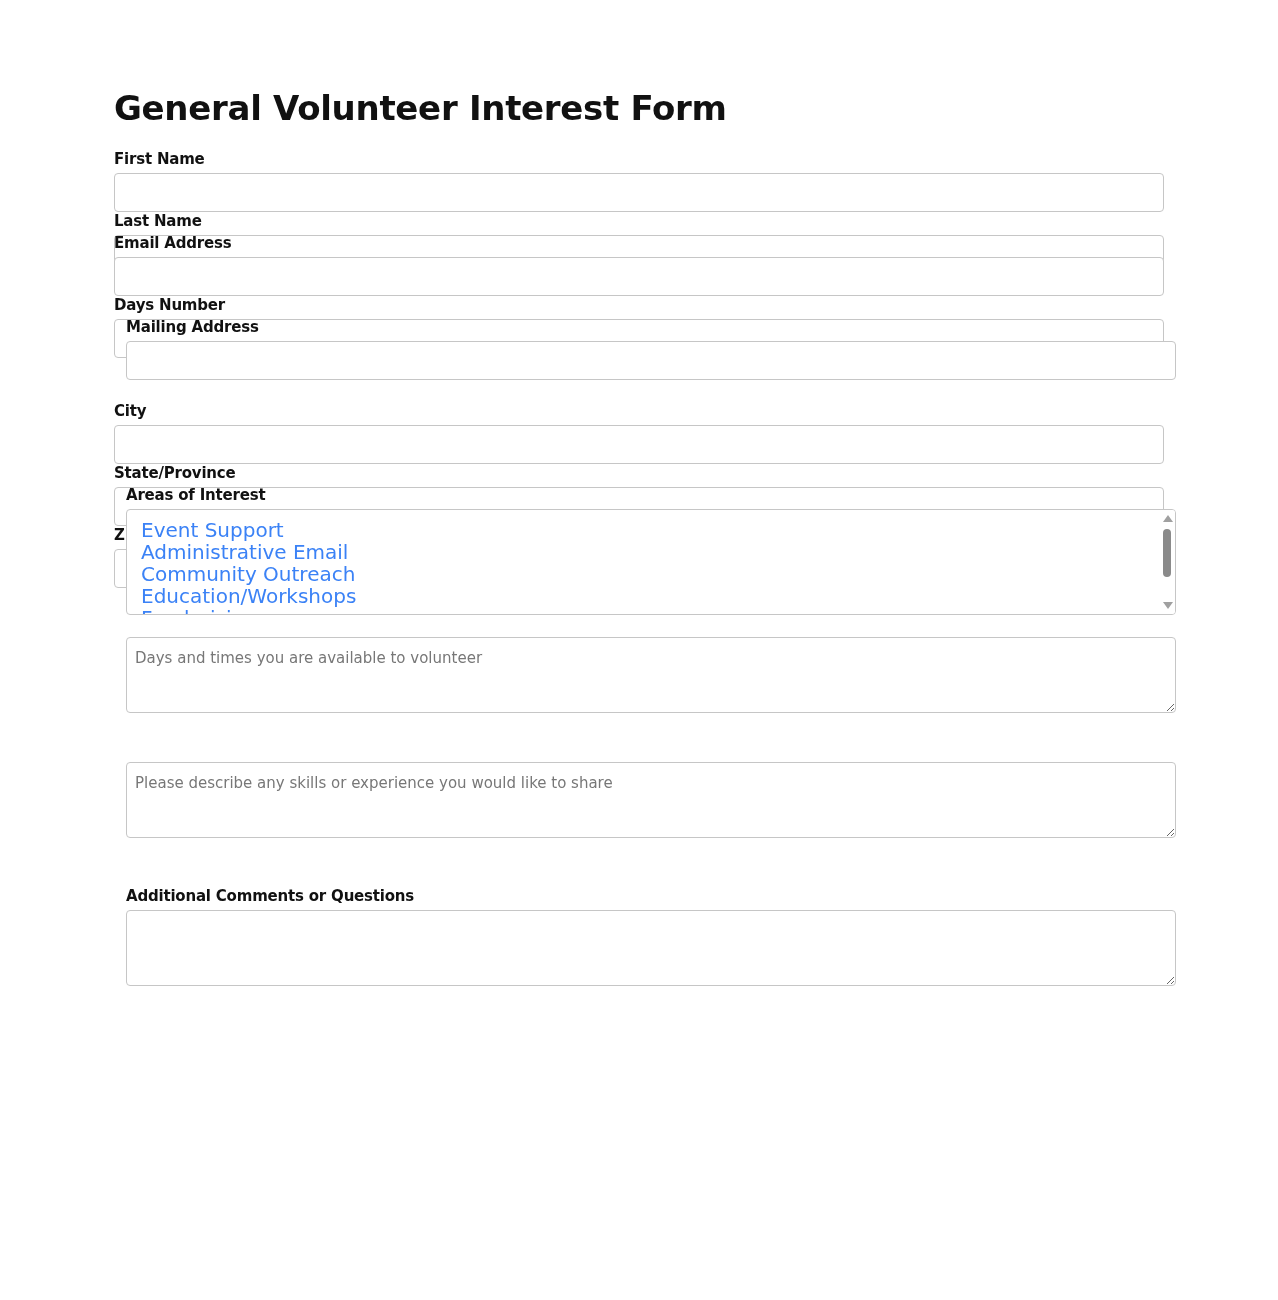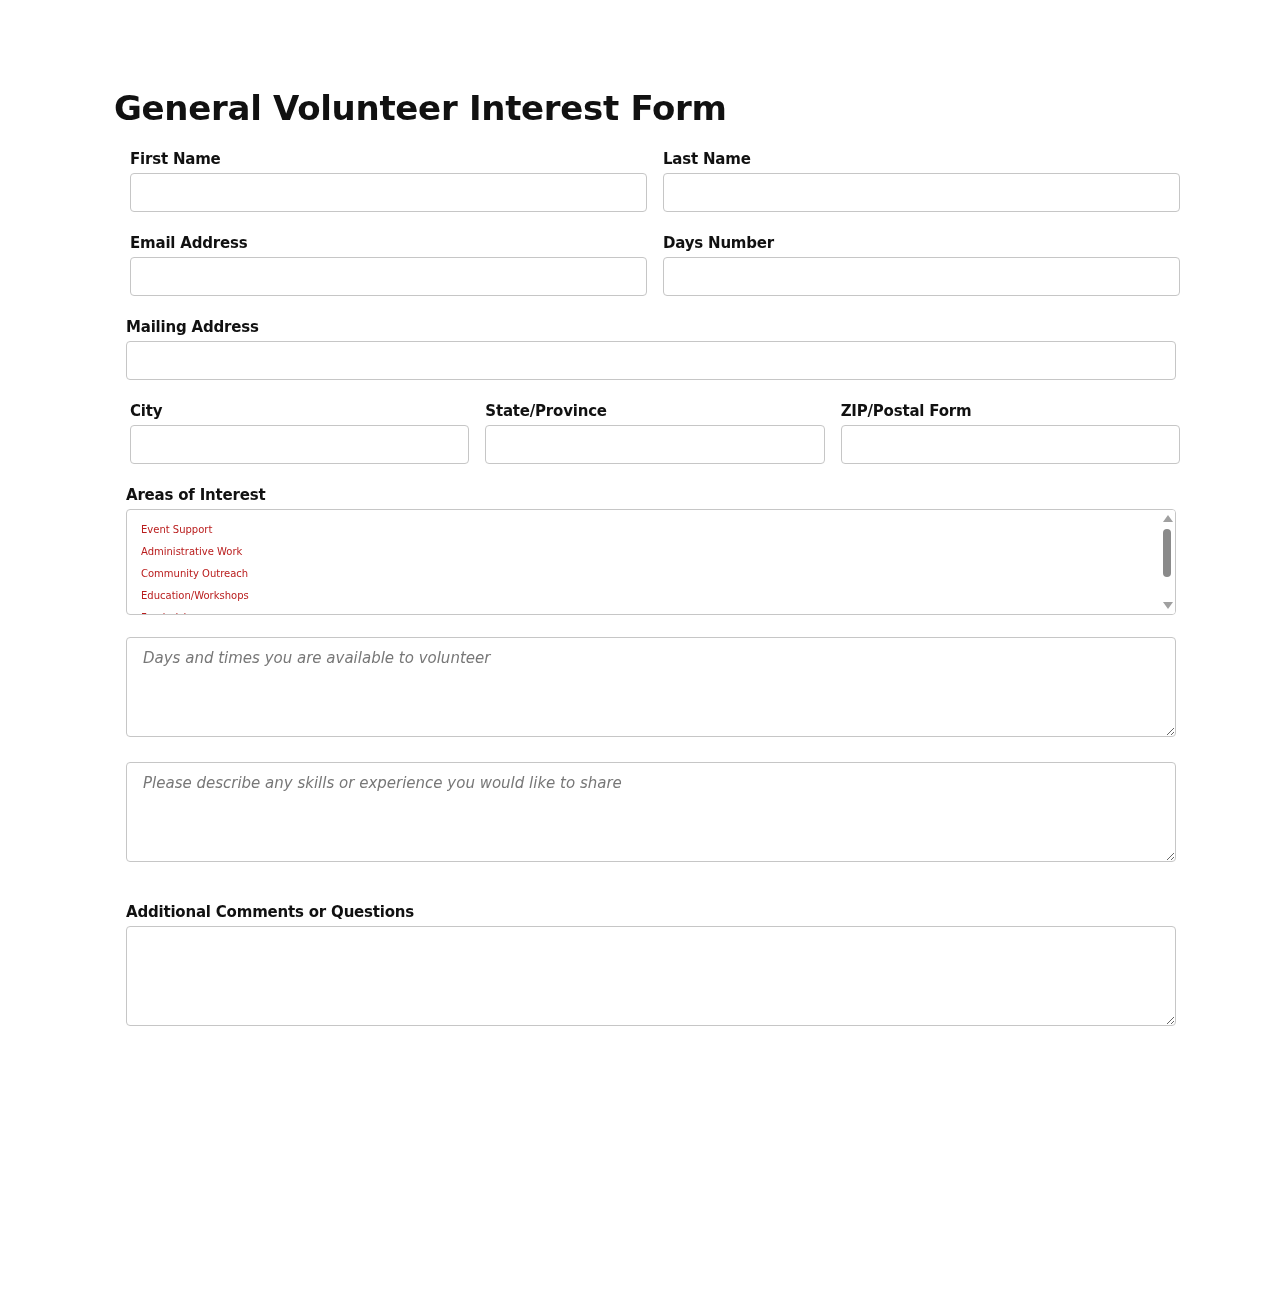--- a/index.html
+++ b/index.html
@@ -16,48 +16,47 @@
     .label {
       display: block; font-size: 15px; font-weight: bold; color: #111;
       line-height: 18px; margin-bottom: 5px; letter-spacing: -0.2px;
     }
     .input {
       box-sizing: border-box; width: 100%; height: 39px;
       border: 1px solid #c6c6c6; border-radius: 4px; background: #fff;
       font-family: "DejaVu Sans", "Liberation Sans", sans-serif; font-size: 15px;
       padding: 6px 12px; outline: none;
     }
-    .row { display: flex; gap: 16px; position: absolute; left: 16px; width: 1050px; }
+    .row { display: flex; position: absolute; left: 0; width: 1050px; flex-direction: column; }
     .row > .field { flex: 1; }
     .abs { position: absolute; left: 12px; width: 1050px; }
     .listbox {
       box-sizing: border-box; width: 100%; height: 106px;
       border: 1px solid #c6c6c6; border-radius: 4px; background: #fff;
       position: relative; overflow: hidden;
     }
     .listbox .opts { padding: 9px 14px 0 14px; }
-    .listbox .opt { font-size: 10px; line-height: 22px; color: #b91c1c; white-space: nowrap; }
+    .listbox .opt { font-size: 20px; line-height: 22px; color: #3b82f6; white-space: nowrap; }
     .scrollbar {
       position: absolute; right: 0; top: 0; width: 16px; height: 100%;
       background: #fff;
     }
     .scrollbar .arrow-up, .scrollbar .arrow-down {
       position: absolute; left: 4px; width: 0; height: 0;
       border-left: 5px solid transparent; border-right: 5px solid transparent;
     }
     .scrollbar .arrow-up { top: 5px; border-bottom: 7px solid #a0a0a0; }
     .scrollbar .arrow-down { bottom: 5px; border-top: 7px solid #a0a0a0; }
     .scrollbar .thumb {
       position: absolute; left: 4px; top: 19px; width: 8px; height: 48px;
       background: #8a8a8a; border-radius: 4px;
     }
     textarea.input {
-      height: 100px; resize: vertical; padding: 10px 16px; line-height: 20px;
+      height: 76px; resize: vertical; padding: 10px 8px; line-height: 20px;
       display: block;
-      font-style: italic;
     }
     textarea.input::placeholder { color: #777; }
   </style>
 </head>
 <body>
 
 <div class="container">
   <h1>General Volunteer Interest Form</h1>
 
   <div class="row" style="top:62px;">
@@ -100,38 +99,38 @@
       <label class="label">ZIP/Postal Form</label>
       <input class="input" type="text" value="" style="">
     </div>
   </div>
 
   <div class="abs" style="top:398px;">
     <label class="label">Areas of Interest</label>
     <div class="listbox">
       <div class="opts">
         <div class="opt">Event Support</div>
-        <div class="opt">Administrative Work</div>
+        <div class="opt">Administrative Email</div>
         <div class="opt">Community Outreach</div>
         <div class="opt">Education/Workshops</div>
         <div class="opt">Fundraising</div>
       </div>
       <div class="scrollbar">
         <div class="arrow-up"></div>
         <div class="thumb"></div>
         <div class="arrow-down"></div>
       </div>
     </div>
   </div>
 
   <div class="abs" style="top:549px;">
     <textarea class="input" placeholder="Days and times you are available to volunteer" style=""></textarea>
   </div>
 
   <div class="abs" style="top:674px;">
     <textarea class="input" placeholder="Please describe any skills or experience you would like to share" style=""></textarea>
   </div>
 
-  <div class="abs" style="top:799px;margin-top:16px;">
+  <div class="abs" style="top:799px;">
     <label class="label">Additional Comments or Questions</label>
     <textarea class="input" placeholder="" style=""></textarea>
   </div>
 </div>
 
 </body></html>

